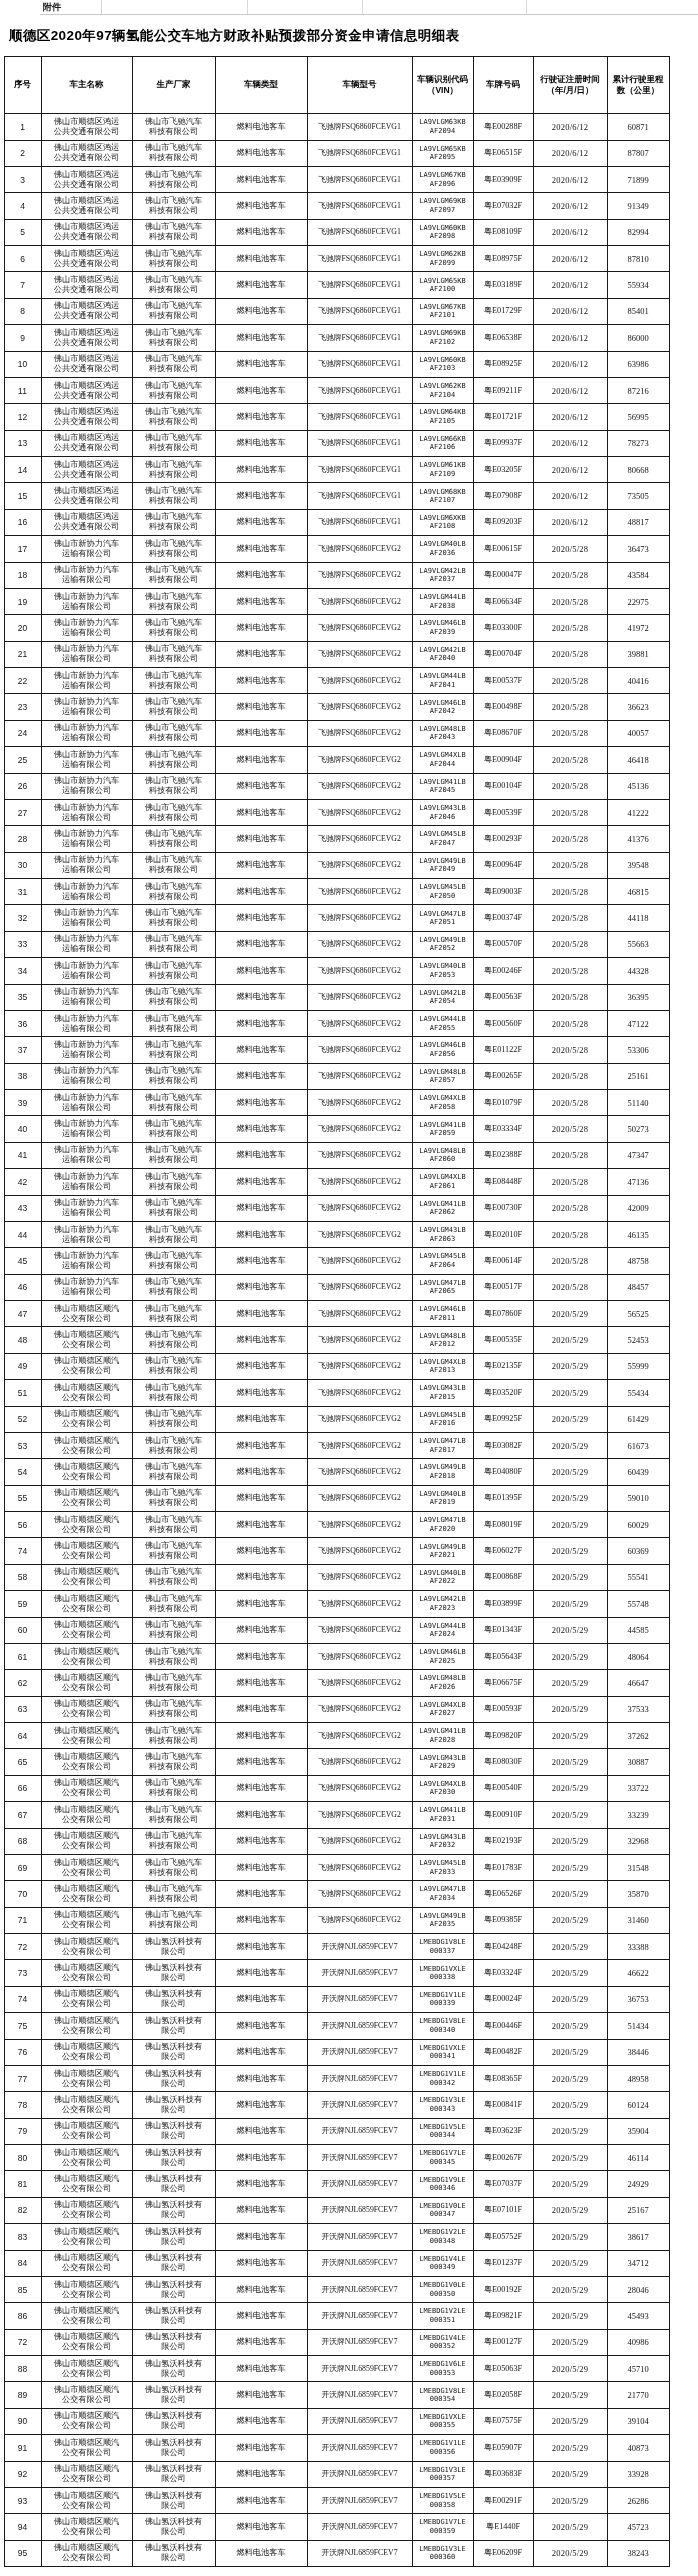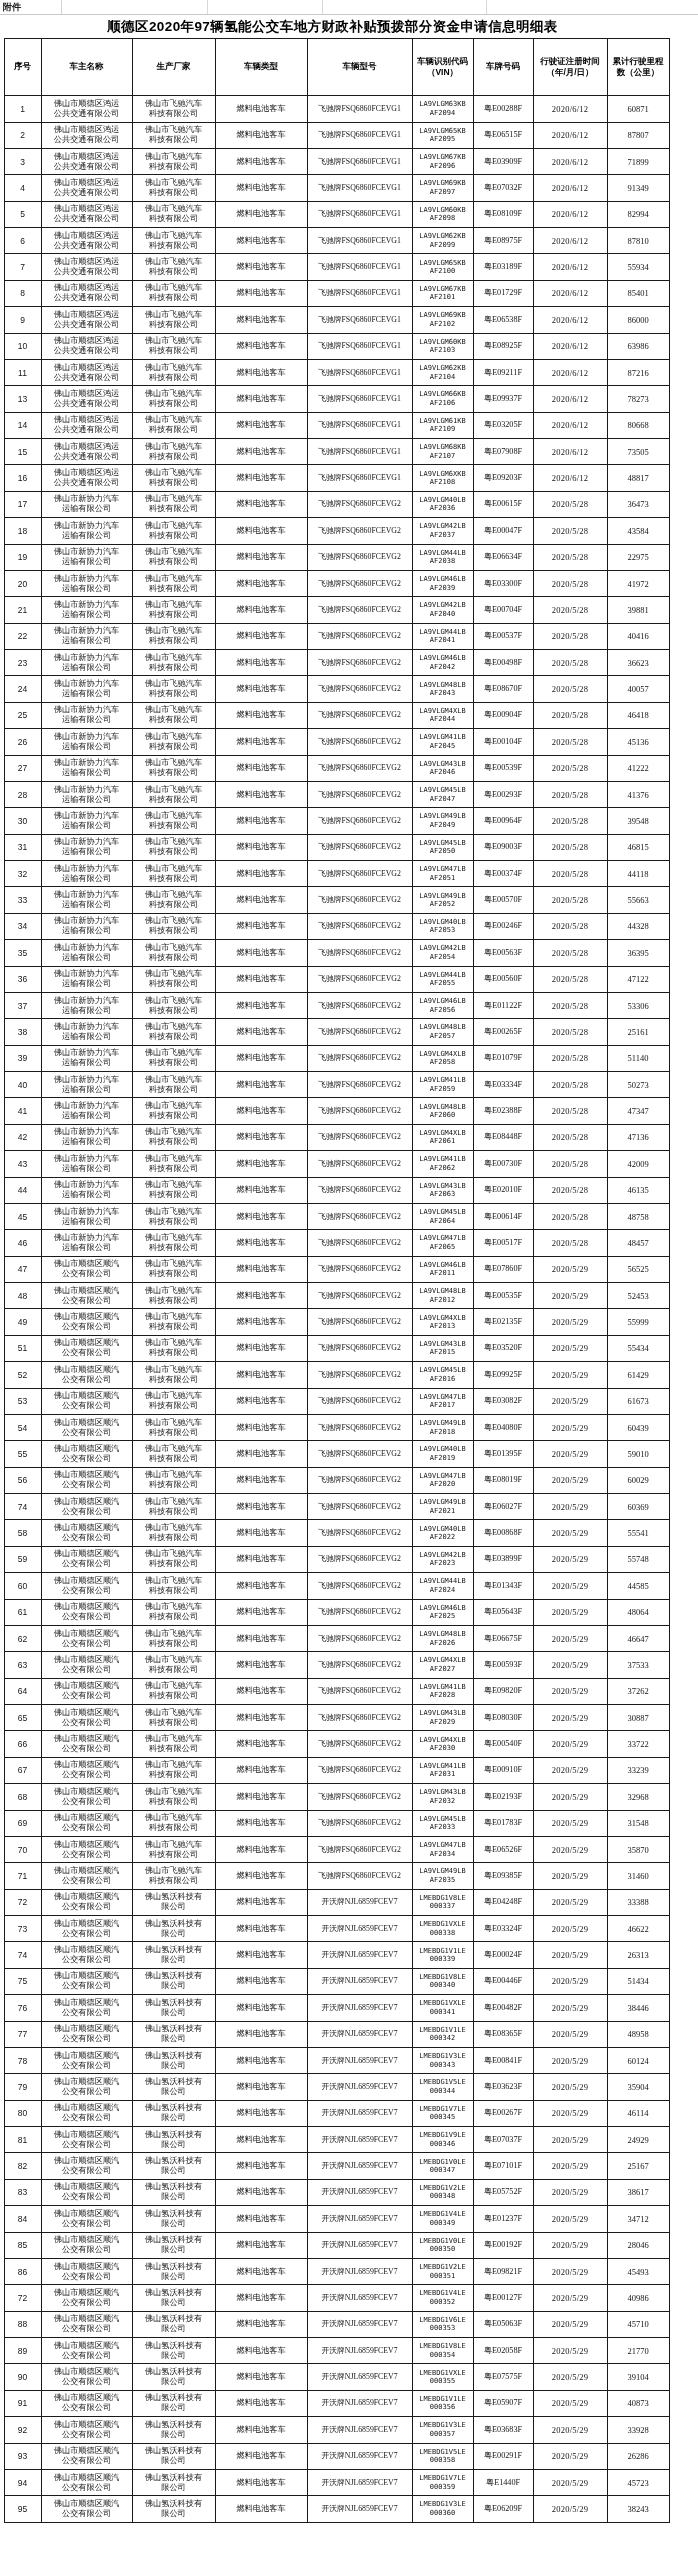--- a/index.html
+++ b/index.html
@@ -7,33 +7,34 @@
     width:699px;
     font-family:"Liberation Serif","DejaVu Serif",serif;
     color:#1c1c1c;
     -webkit-font-smoothing:none;
   }
   .sheet{position:relative;width:699px;background:#fff;}
   
   .topstrip{
     display:flex;align-items:flex-end;height:14px;
     border-bottom:0.7px solid #c9c9c9;
+    margin-left:40px;
   }
   .attach{
     font-family:"Liberation Sans","DejaVu Sans",sans-serif;
     font-size:9.2px;font-weight:bold;color:#222;
     padding:1.4px 1.4px 0 2.8px;width:62px;box-sizing:border-box;
     border-right:0.7px solid #d4d4d4;height:14px;
   }
   .topcell{height:14px;border-right:0.7px solid #d8d8d8;}
   .tc1{width:145px;}.tc2{width:114px;}.tc3{width:163px;}
   
   .titleband{
-    width:665px;margin:0;
-    padding:4.3px 0 3.5px 0;text-align:center;
+    width:665px;margin:9px;
+    padding:4.3px 0 3.5px 0;
   }
   .titleband h1{
     margin:0;font-size:13.5px;line-height:15px;letter-spacing:0.4px;
     font-family:"Liberation Sans","DejaVu Sans",sans-serif;
     font-weight:bold;color:#000;
   }
   
   table.grid{
     border-collapse:collapse;table-layout:fixed;
     margin-left:3.5px;width:665px;
@@ -228,20 +229,31 @@
       <td class="owner"><span>佛山市顺德区鸿运公共交通有限公司</span></td>
       <td class="maker"><span>佛山市飞驰汽车科技有限公司</span></td>
       <td class="type">燃料电池客车</td>
       <td class="model">飞驰牌FSQ6860FCEVG1</td>
       <td class="vin"><span>LA9VLGM62KBAF2104</span></td>
       <td class="plate">粤E09211F</td>
       <td class="date">2020/6/12</td>
       <td class="km">87216</td>
     </tr>
         <tr>
+      <td class="seq">12</td>
+      <td class="owner"><span>佛山市顺德区鸿运公共交通有限公司</span></td>
+      <td class="maker"><span>佛山市飞驰汽车科技有限公司</span></td>
+      <td class="type">燃料电池客车</td>
+      <td class="model">飞驰牌FSQ6860FCEVG1</td>
+      <td class="vin"><span>LA9VLGM64KBAF2105</span></td>
+      <td class="plate">粤E01721F</td>
+      <td class="date">2020/6/12</td>
+      <td class="km">56995</td>
+    </tr>
+        <tr>
       <td class="seq">13</td>
       <td class="owner"><span>佛山市顺德区鸿运公共交通有限公司</span></td>
       <td class="maker"><span>佛山市飞驰汽车科技有限公司</span></td>
       <td class="type">燃料电池客车</td>
       <td class="model">飞驰牌FSQ6860FCEVG1</td>
       <td class="vin"><span>LA9VLGM66KBAF2106</span></td>
       <td class="plate">粤E09937F</td>
       <td class="date">2020/6/12</td>
       <td class="km">78273</td>
     </tr>
@@ -885,21 +897,21 @@
     </tr>
         <tr>
       <td class="seq">74</td>
       <td class="owner"><span>佛山市顺德区顺汽公交有限公司</span></td>
       <td class="maker"><span>佛山氢沃科技有限公司</span></td>
       <td class="type">燃料电池客车</td>
       <td class="model">开沃牌NJL6859FCEV7</td>
       <td class="vin"><span>LMEBDG1V1LE000339</span></td>
       <td class="plate">粤E00024F</td>
       <td class="date">2020/5/29</td>
-      <td class="km">26313</td>
+      <td class="km">36753</td>
     </tr>
         <tr>
       <td class="seq">75</td>
       <td class="owner"><span>佛山市顺德区顺汽公交有限公司</span></td>
       <td class="maker"><span>佛山氢沃科技有限公司</span></td>
       <td class="type">燃料电池客车</td>
       <td class="model">开沃牌NJL6859FCEV7</td>
       <td class="vin"><span>LMEBDG1V8LE000340</span></td>
       <td class="plate">粤E00446F</td>
       <td class="date">2020/5/29</td>

